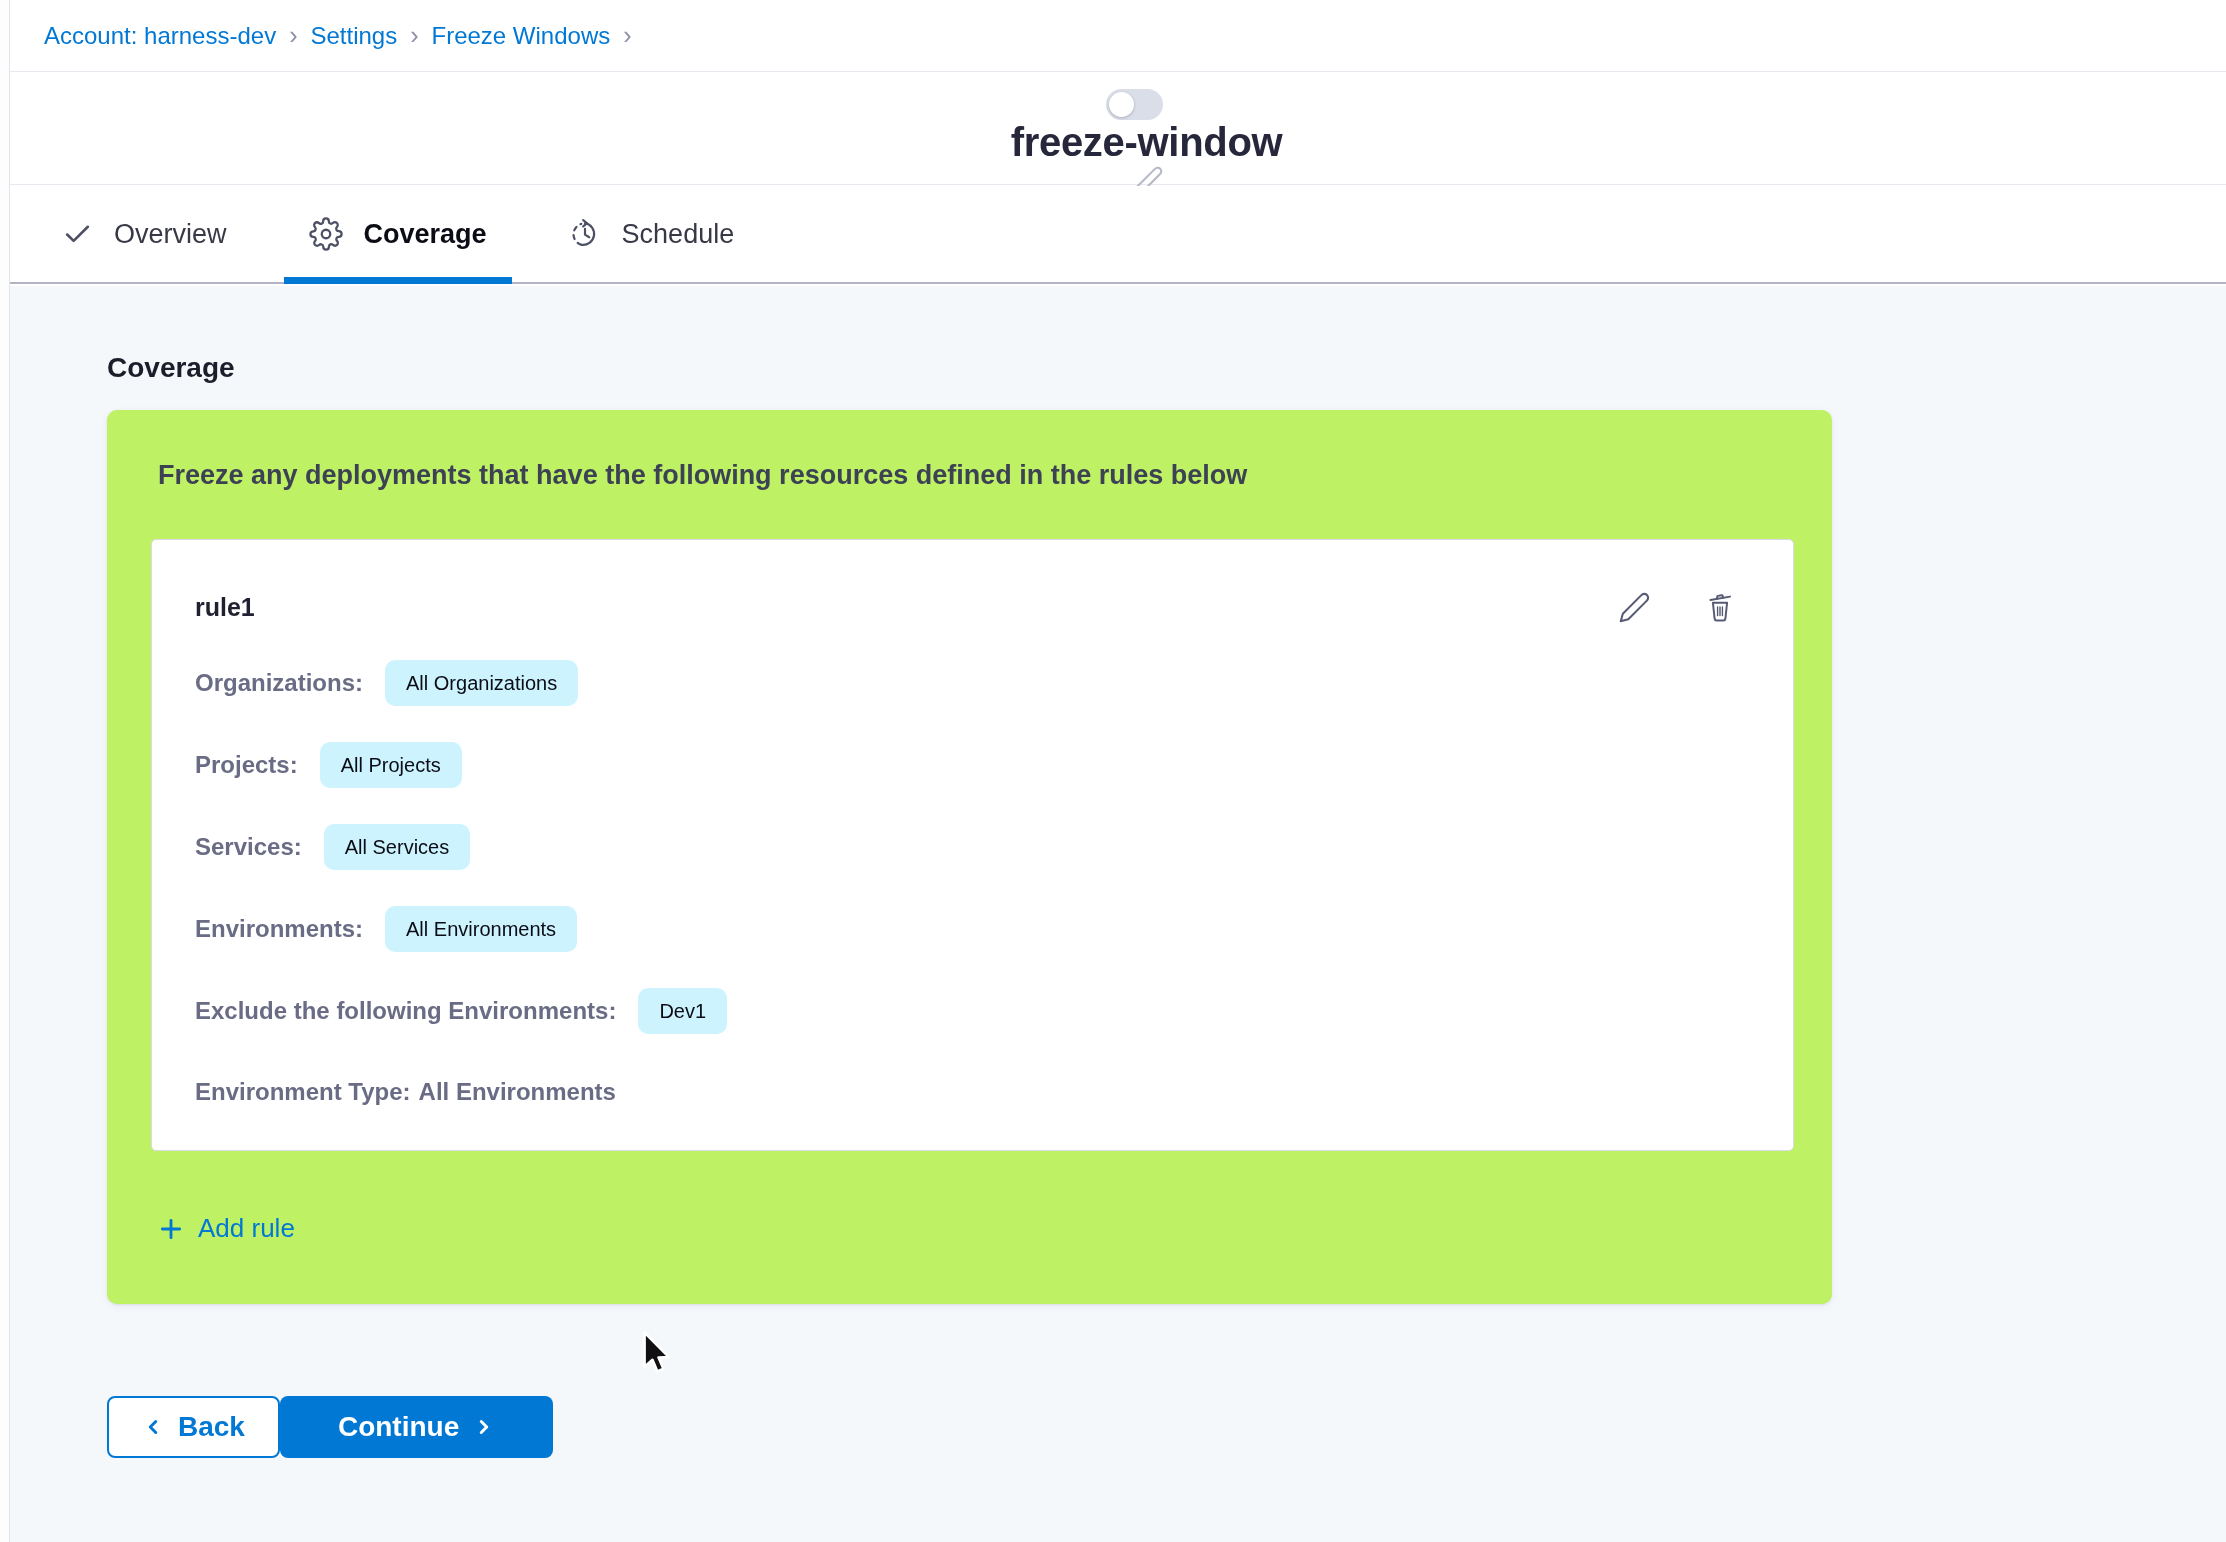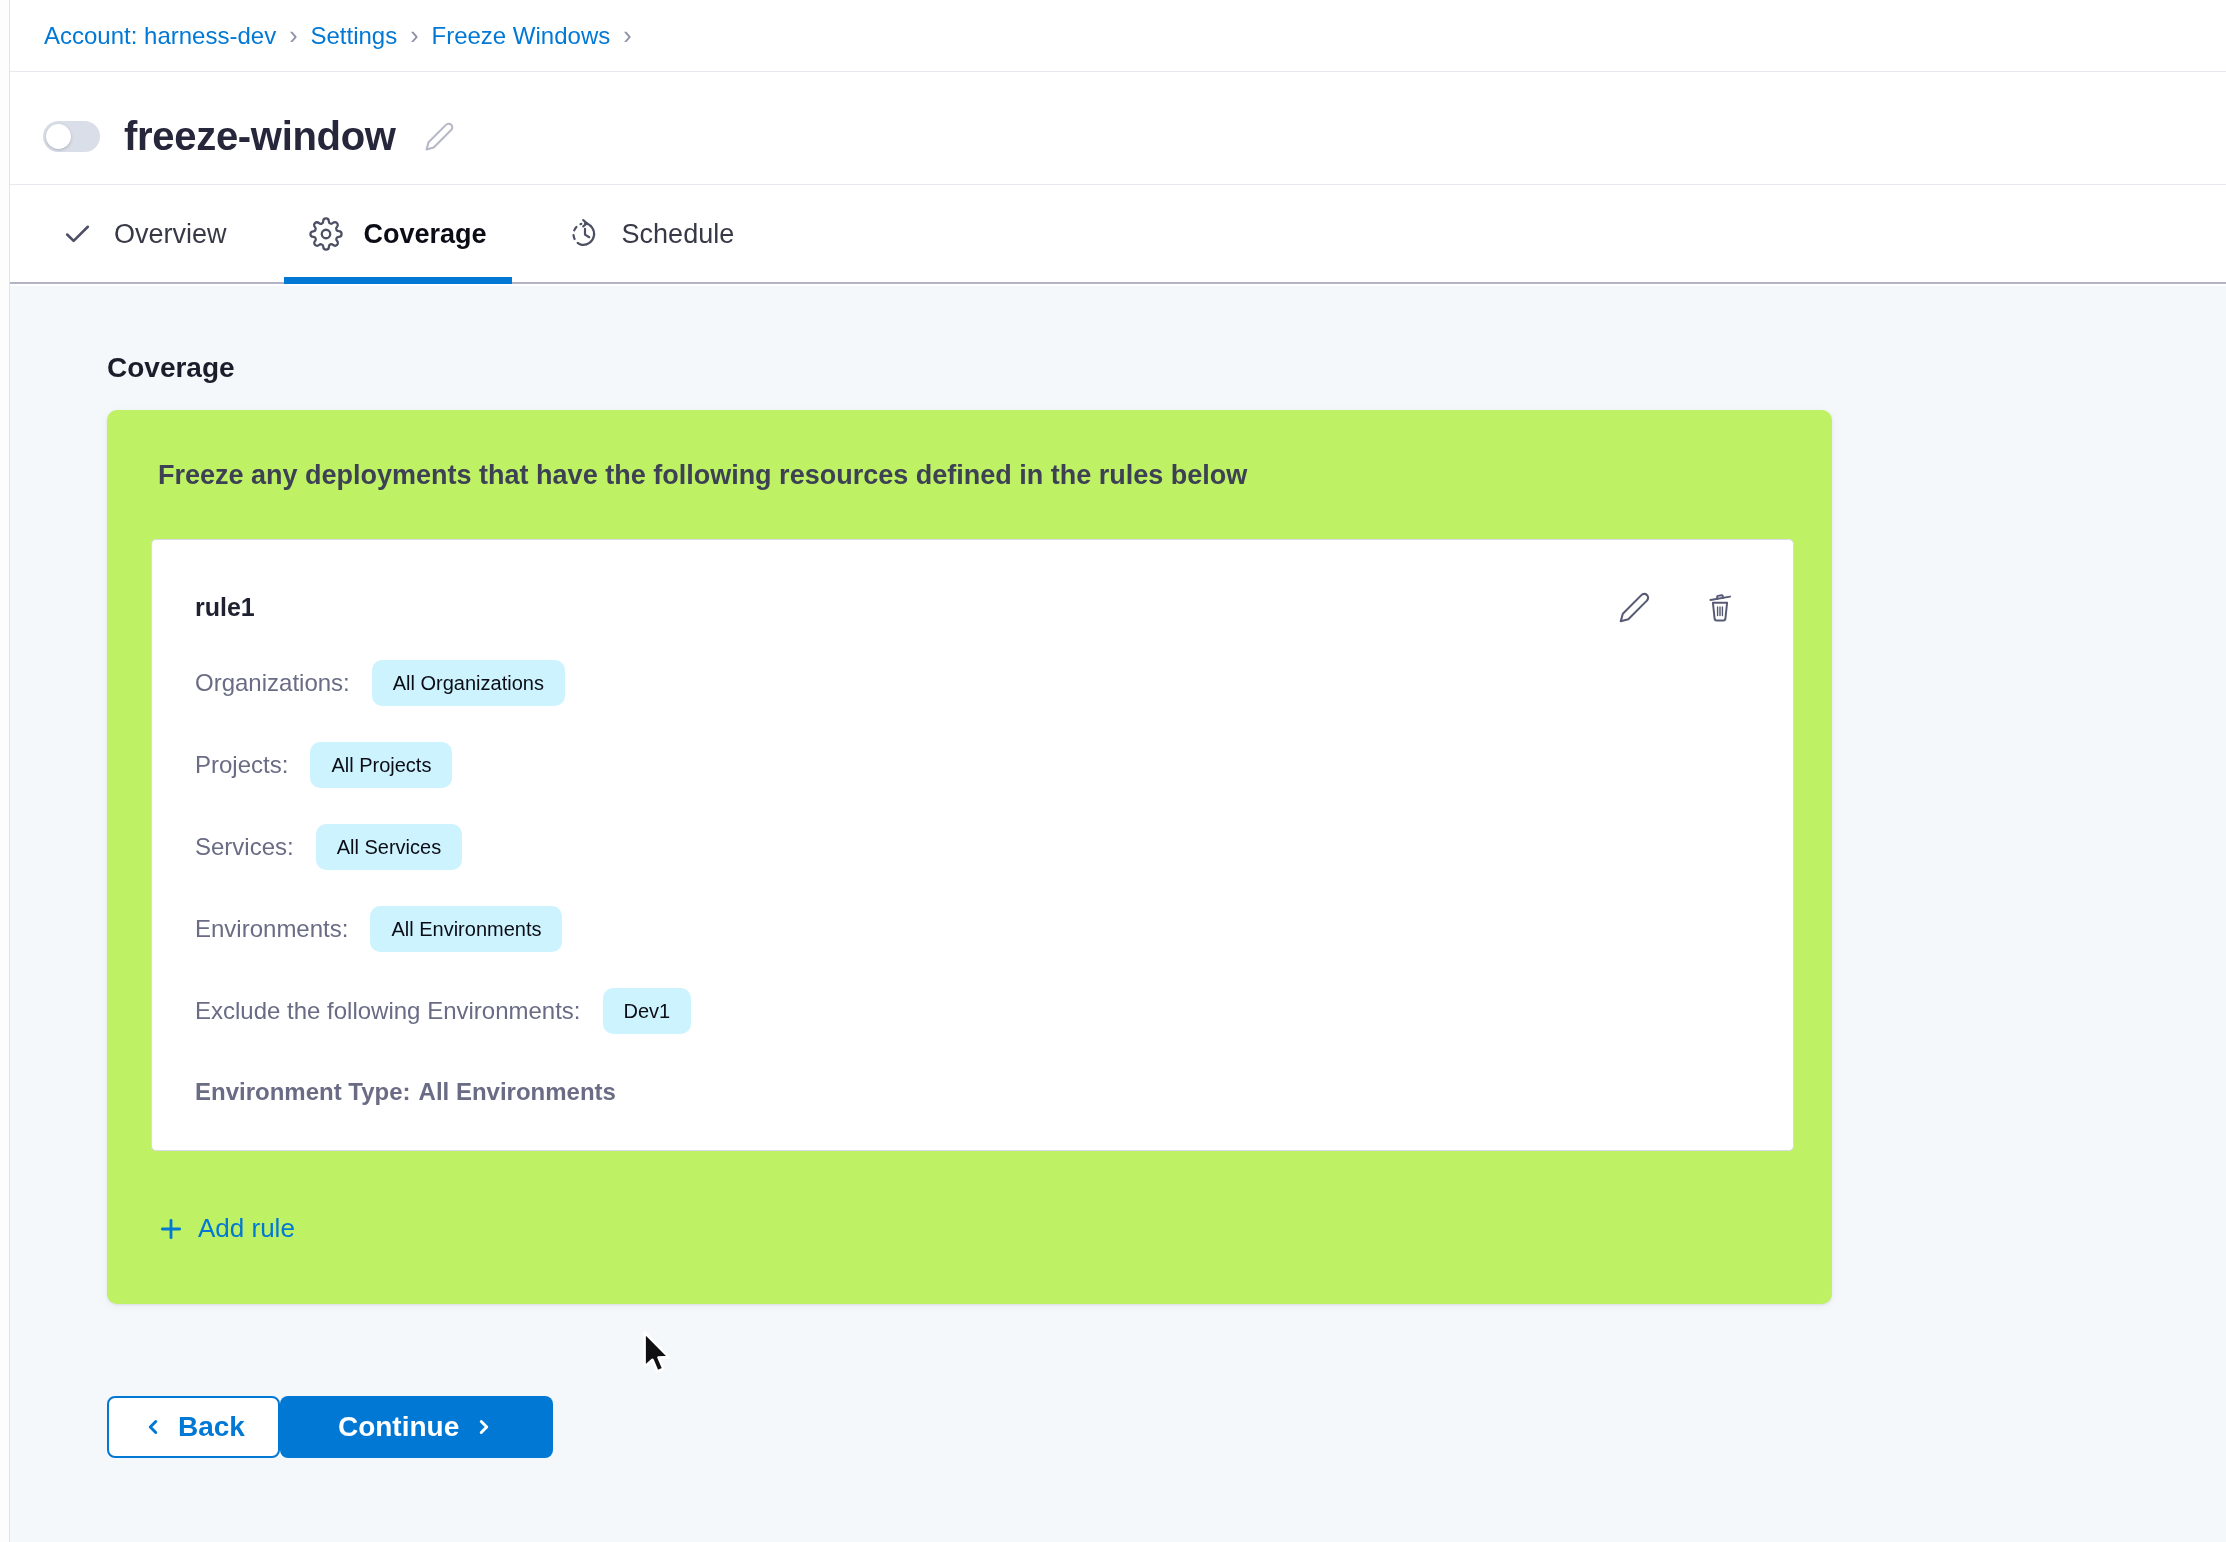--- a/index.html
+++ b/index.html
@@ -15,21 +15,21 @@
   
   .breadcrumb-bar { position:absolute; left:0; top:0; width:2226px; height:72px;
     background:#fff; border-bottom:1px solid #e7e9f1; display:flex; align-items:center;
     padding-left:44px; z-index:10; }
   .crumb { color:#0278d5; font-size:24px; font-weight:500; text-decoration:none; cursor:pointer; }
   .crumb-sep { color:#8f91a8; font-size:25px; margin:0 13px; font-weight:400; }
 
   
   .title-bar { position:absolute; left:0; top:89px; width:2226px; height:96px;
     background:#fff; border-bottom:1px solid #e7e9f1; display:flex; align-items:center;
-    padding-left:43px; z-index:10; }
+    padding-left:43px; z-index:10;flex-direction:column; }
   .toggle { position:relative; width:57px; height:31px; border-radius:16px;
     background:#dadee8; flex:none; cursor:pointer; }
   .toggle .knob { position:absolute; left:3px; top:3px; width:25px; height:25px;
     border-radius:50%; background:#fff; box-shadow:0 1px 3px rgba(40,41,61,.25); }
   .page-title { margin-left:24px; font-size:40px; font-weight:700; color:#26273a; letter-spacing:-0.3px; }
   .title-edit { margin-left:28px; color:#b6b8c8; display:flex; align-items:center; cursor:pointer; }
 
   .view-switcher { position:absolute; left:1248px; top:120px; width:252px; height:36px;
     border:2px solid #9da0b6; border-radius:18px; background:#fff; display:flex;
     overflow:hidden; align-items:stretch; }
@@ -61,21 +61,21 @@
   .rule-box { margin-top:48px; margin-right:38px; border:1px solid #d9dae5;
     border-radius:5px; background:#fff; padding:50px 56px 44px 43px; }
   .rule-header { display:flex; align-items:flex-start; justify-content:space-between; }
   .rule-name { font-size:25px; font-weight:700; color:#1f2030; line-height:34px; }
   .rule-actions { display:flex; gap:52px; color:#565a74; }
   .icon-btn { width:34px; height:34px; display:flex; align-items:center; justify-content:center;
     cursor:pointer; background:none; border:none; color:inherit; }
 
   .row { display:flex; align-items:center; margin-top:36px; }
   .row:first-child { margin-top:24px; }
-  .row-label { font-size:24px; font-weight:400; color:#696c84; margin-right:22px; }
+  .row-label { font-size:24px; font-weight:700; color:#696c84; margin-right:22px; }
   .chip { background:#cdf4fe; border-radius:10px; padding:9px 21px; font-size:20px;
     color:#0b0c15; line-height:28px; white-space:nowrap; }
   .row-plain { margin-top:44px; font-size:24px; font-weight:700; color:#696c84; }
   .row-plain .plain-value { margin-left:8px; }
 
   .add-rule { margin-top:62px; margin-left:7px; display:inline-flex; align-items:center;
     gap:14px; color:#0278d5; font-size:26px; font-weight:500; cursor:pointer;
     background:none; border:none; font-family:inherit; }
 
   .footer-buttons { display:flex; align-items:center; gap:0; margin-top:92px; }

